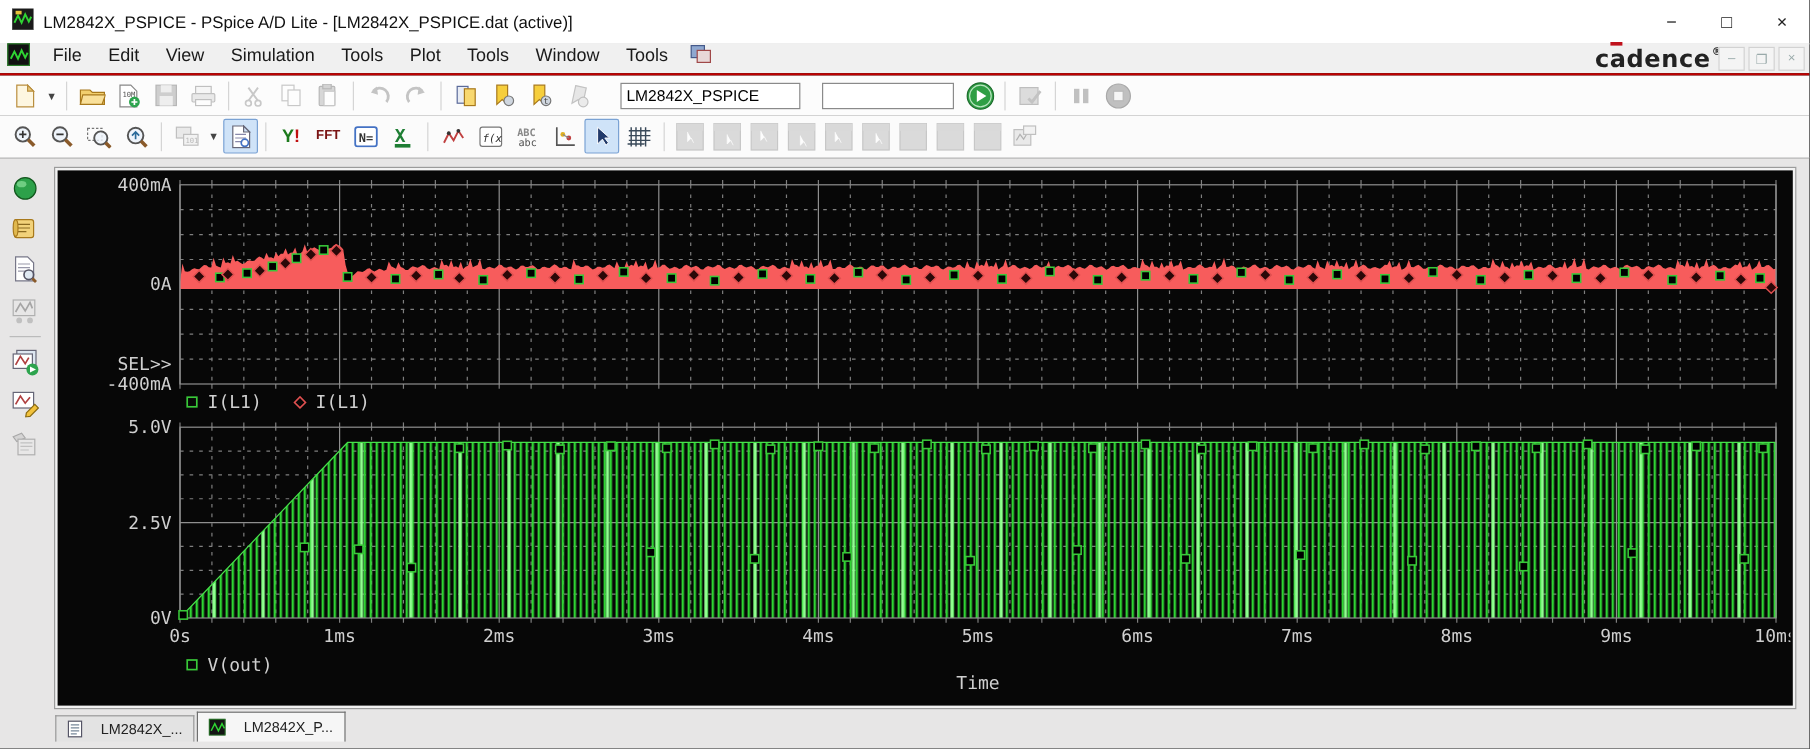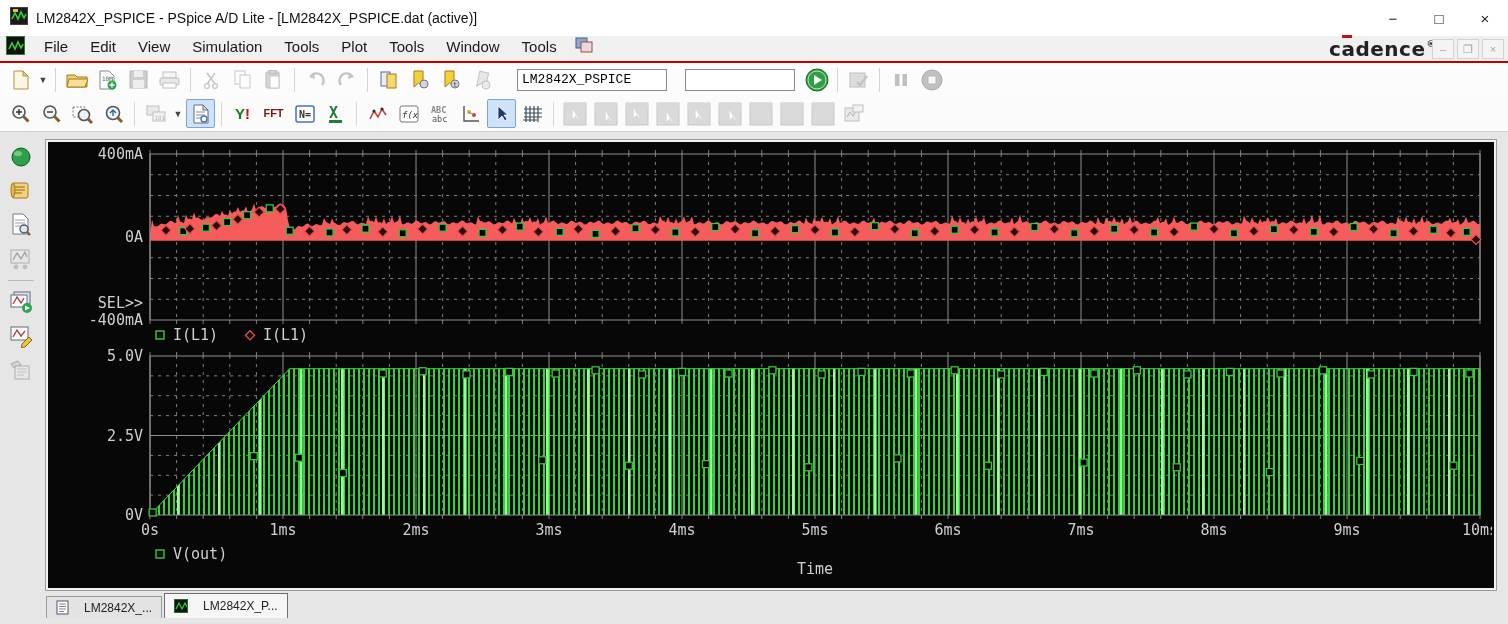--- a/index.html
+++ b/index.html
@@ -32,21 +32,21 @@
   .toolbar{position:absolute;left:0;width:1508px;display:flex;align-items:center;background:#fcfcfc;}
   .t1{top:63px;height:33px;}
   .t2{top:96px;height:35px;border-bottom:1px solid #cfcfcf;background:#fbfbfb;}
   .tb-btn{width:27px;height:27px;margin:0 1px;border:1px solid transparent;border-radius:2px;
           display:flex;align-items:center;justify-content:center;flex:0 0 auto;}
   .tb-btn.disabled{filter:grayscale(1) opacity(.45);}
   .tb-btn.selected{background:#cfe3f8;border-color:#7aa2d4;}
   .tb-sep{width:1px;height:24px;background:#d5d5d5;margin:0 5px;flex:0 0 auto;}
   .tb-dd{width:14px;height:27px;display:flex;align-items:center;justify-content:center;color:#444;font-size:9px;}
   .combo{width:140px;height:20px;border:1px solid #8a8a8a;background:#fff;font-size:13px;
-         font-family:Liberation Mono, monospace;padding:0 4px;margin:0 6px;}
+         font-family:Liberation Sans, sans-serif;padding:0 4px;margin:0 6px;}
   .txtglyph{font-weight:bold;font-family:"Liberation Sans",sans-serif;line-height:1;}
   
   .main-bg{position:absolute;left:0;top:132px;width:1508px;height:492px;background:#e7e6e6;}
   .sidebar{position:absolute;left:0;top:140px;width:42px;display:flex;flex-direction:column;align-items:center;}
   .sb-btn{width:30px;height:30px;margin:2px 0;display:flex;align-items:center;justify-content:center;border-radius:2px;}
   .sb-btn.disabled{filter:grayscale(1) opacity(.5);}
   .sb-sep{width:26px;height:1px;background:#bbb;margin:4px 0;}
   
   .child{position:absolute;left:45px;top:139px;width:1452px;height:452px;
          border:1px solid #9b9b9b;background:#f2f2f2;padding:2px;box-sizing:border-box;}

